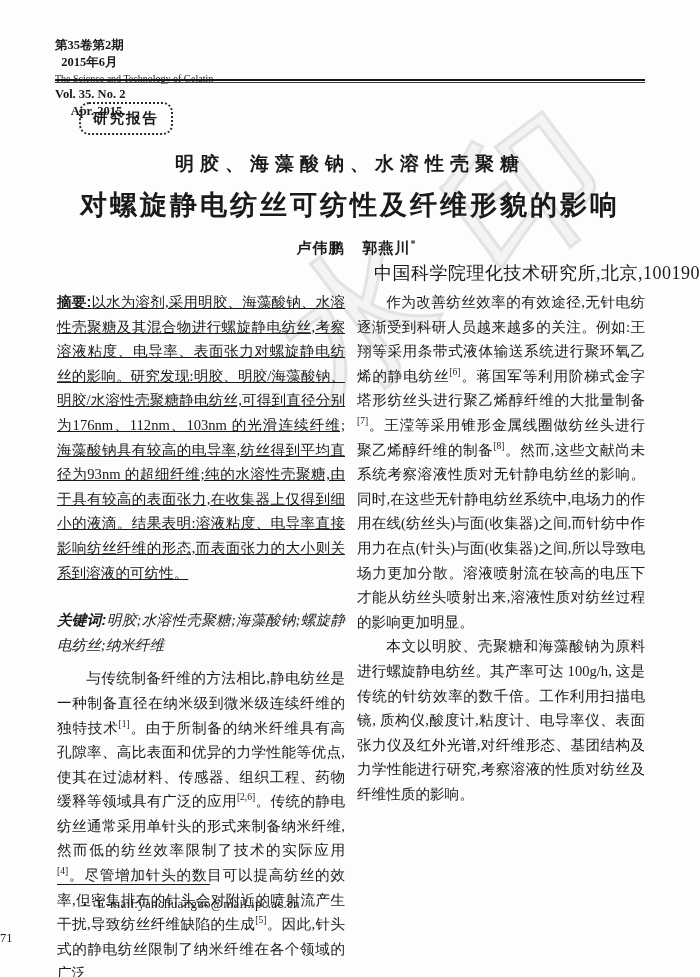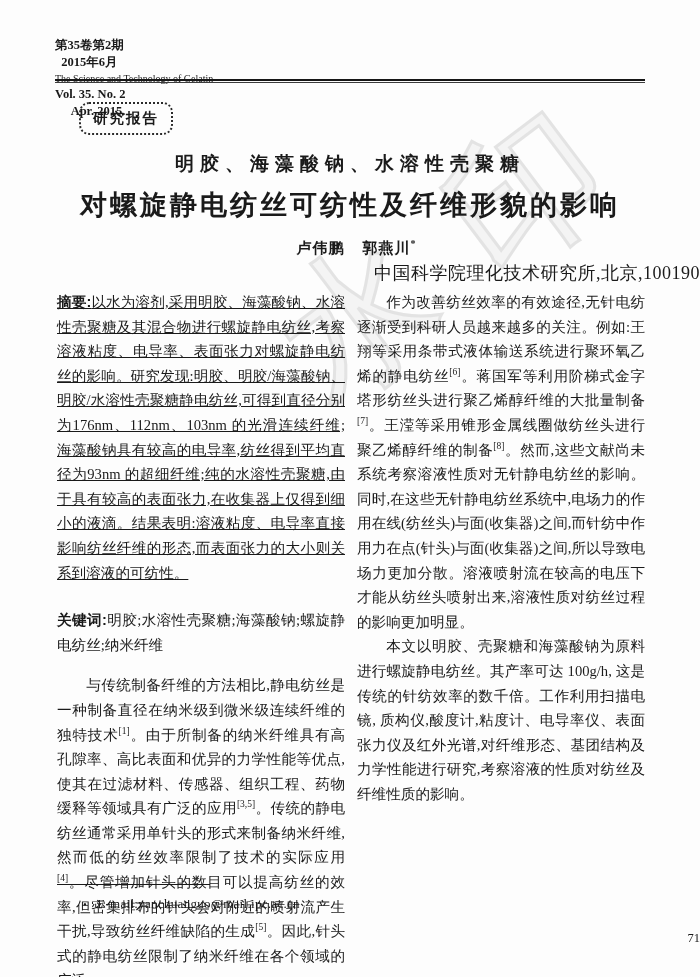--- a/index.html
+++ b/index.html
@@ -59,36 +59,36 @@
   .columns{
     position:absolute;top:290px;left:57px;
     display:flex;gap:12px;
   }
   .col{width:288px;}
   .col p{
     margin:0;font-size:14.6px;line-height:24.6px;
     text-align:justify;text-justify:inter-ideograph;
   }
   .col p.abs{margin-bottom:23px;text-decoration:underline;}
-  .col p.kw{margin-bottom:16px;}
+  .col p.kw{margin-bottom:9px;font-style:italic;}
   .lbl{font-family:"Liberation Sans","DejaVu Sans",sans-serif;font-weight:700;}
   .ind{text-indent:2em;}
   .refs sup{font-size:9.5px;line-height:0;}
   
   .footnote-rule{
     position:absolute;top:884px;left:57px;width:153px;height:0;
     border-top:1.5px solid #1a1a1a;
   }
   .footnote{
     position:absolute;top:896px;left:57px;width:300px;
     font-size:13px;letter-spacing:.3px;
   }
   .footnote .fn-bullet{margin-left:26px;margin-right:10px;font-size:11px;}
   .pageno{
-    position:absolute;top:931px;left:0;right:0;text-align:right;
+    position:absolute;top:931px;left:0;right:0;text-align:left;
     font-size:12.5px;
   }
 </style>
 </head>
 <body>
 
 <div class="page">
 
   <div class="watermark">水印</div>
 
@@ -118,21 +118,21 @@
   <div class="authors z">
     <span>卢伟鹏</span><span class="n2">郭燕川</span><sup>*</sup>
   </div>
 
   <div class="affil z">中国科学院理化技术研究所,北京,100190</div>
 
   <div class="columns z">
     <div class="col">
       <p class="abs"><b class="lbl">摘要:</b><span class="refs">以水为溶剂,采用明胶、海藻酸钠、水溶性壳聚糖及其混合物进行螺旋静电纺丝,考察溶液粘度、电导率、表面张力对螺旋静电纺丝的影响。研究发现:明胶、明胶/海藻酸钠、明胶/水溶性壳聚糖静电纺丝,可得到直径分别为176nm、112nm、103nm 的光滑连续纤维;海藻酸钠具有较高的电导率,纺丝得到平均直径为93nm 的超细纤维;纯的水溶性壳聚糖,由于具有较高的表面张力,在收集器上仅得到细小的液滴。结果表明:溶液粘度、电导率直接影响纺丝纤维的形态,而表面张力的大小则关系到溶液的可纺性。</span></p>
       <p class="kw"><b class="lbl">关键词:</b><span>明胶;水溶性壳聚糖;海藻酸钠;螺旋静电纺丝;纳米纤维</span></p>
-      <p class="ind refs">与传统制备纤维的方法相比,静电纺丝是一种制备直径在纳米级到微米级连续纤维的独特技术<sup>[1]</sup>。由于所制备的纳米纤维具有高孔隙率、高比表面和优异的力学性能等优点,使其在过滤材料、传感器、组织工程、药物缓释等领域具有广泛的应用<sup>[3,5]</sup>。传统的静电纺丝通常采用单针头的形式来制备纳米纤维,然而低的纺丝效率限制了技术的实际应用<sup>[4]</sup>。尽管增加针头的数目可以提高纺丝的效率,但密集排布的针头会对附近的喷射流产生干扰,导致纺丝纤维缺陷的生成<sup>[5]</sup>。因此,针头式的静电纺丝限制了纳米纤维在各个领域的广泛</p>
+      <p class="ind refs">与传统制备纤维的方法相比,静电纺丝是一种制备直径在纳米级到微米级连续纤维的独特技术<sup>[1]</sup>。由于所制备的纳米纤维具有高孔隙率、高比表面和优异的力学性能等优点,使其在过滤材料、传感器、组织工程、药物缓释等领域具有广泛的应用<sup>[2,6]</sup>。传统的静电纺丝通常采用单针头的形式来制备纳米纤维,然而低的纺丝效率限制了技术的实际应用<sup>[4]</sup>。尽管增加针头的数目可以提高纺丝的效率,但密集排布的针头会对附近的喷射流产生干扰,导致纺丝纤维缺陷的生成<sup>[5]</sup>。因此,针头式的静电纺丝限制了纳米纤维在各个领域的广泛</p>
     </div>
     <div class="col">
       <p class="ind refs">作为改善纺丝效率的有效途径,无针电纺逐渐受到科研人员越来越多的关注。例如:王翔等采用条带式液体输送系统进行聚环氧乙烯的静电纺丝<sup>[6]</sup>。蒋国军等利用阶梯式金字塔形纺丝头进行聚乙烯醇纤维的大批量制备<sup>[7]</sup>。王滢等采用锥形金属线圈做纺丝头进行聚乙烯醇纤维的制备<sup>[8]</sup>。然而,这些文献尚未系统考察溶液性质对无针静电纺丝的影响。同时,在这些无针静电纺丝系统中,电场力的作用在线(纺丝头)与面(收集器)之间,而针纺中作用力在点(针头)与面(收集器)之间,所以导致电场力更加分散。溶液喷射流在较高的电压下才能从纺丝头喷射出来,溶液性质对纺丝过程的影响更加明显。</p>
       <p class="ind refs">本文以明胶、壳聚糖和海藻酸钠为原料进行螺旋静电纺丝。其产率可达 100g/h, 这是传统的针纺效率的数千倍。工作利用扫描电镜, 质构仪,酸度计,粘度计、电导率仪、表面张力仪及红外光谱,对纤维形态、基团结构及力学性能进行研究,考察溶液的性质对纺丝及纤维性质的影响。</p>
     </div>
   </div>
 
   <div class="footnote-rule z"></div>
   <div class="footnote z">
     <span class="fn-bullet">•</span><span>E-mail:yanchuanguo@mail.ipc.ac.cn</span>

